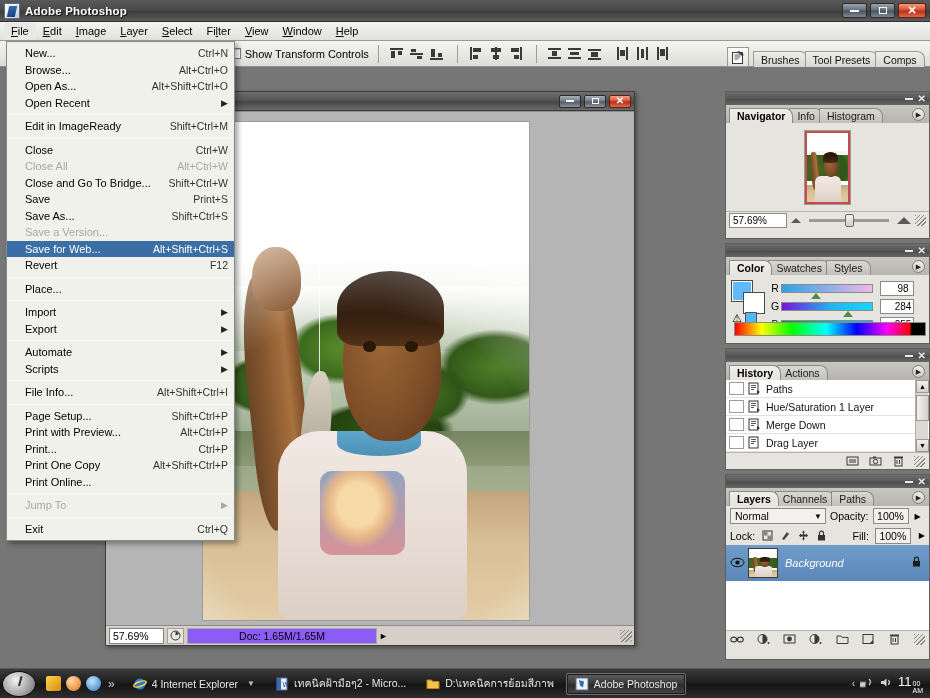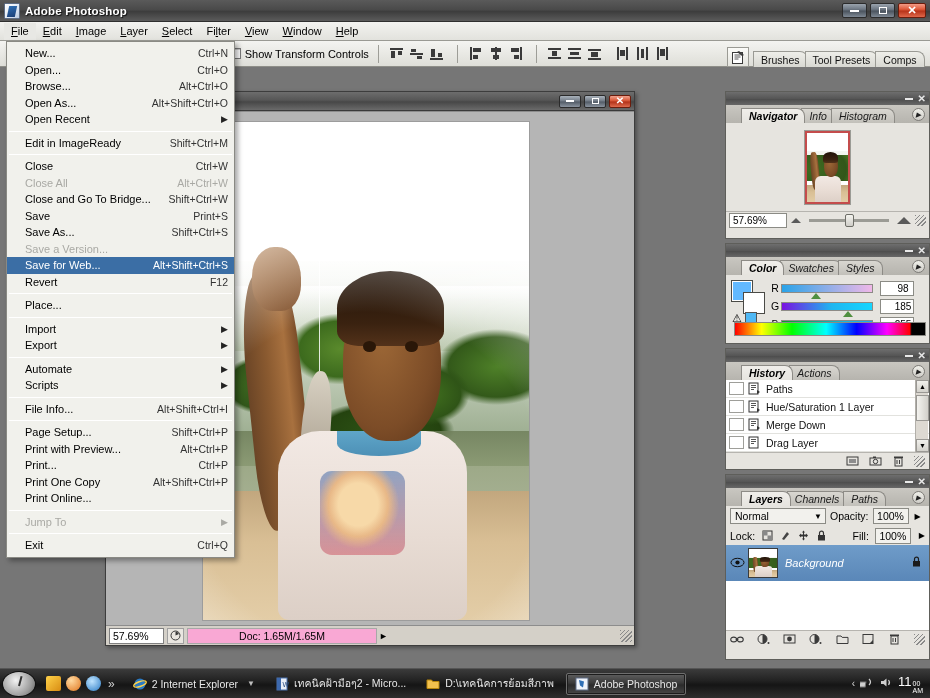--- a/index.html
+++ b/index.html
@@ -130,21 +130,21 @@
   #docstatus .zoomfield {
     width:55px; height:16px; margin-left:3px; background:#fff;
     border:1px solid #808080; display:flex; align-items:center;
     padding-left:3px; font-size:10.5px;
   }
   #docstatus .sbicon {
     width:17px; height:16px; margin-left:3px; border:1px solid #a0a0a0; background:#e9e6e0;
     display:flex;align-items:center;justify-content:center;
   }
   #docstatus .docinfo {
-    flex:0 0 190px; height:16px; margin-left:3px; background:#f9a8d4;
+    flex:0 0 190px; height:16px; margin-left:3px; background:#8b5cf6;
     border:1px solid #a8a8a8; display:flex; align-items:center;
     justify-content:center; font-size:10.5px;
   }
   #docstatus .arrowbtn { margin-left:2px; font-size:9px; }
   #docstatus .grip {
     margin-left:auto; margin-right:2px; width:12px; height:12px;
     background: repeating-linear-gradient(135deg,#8a8a8a 0 1px,transparent 1px 3px);
   }
 
   
@@ -286,21 +286,21 @@
   .palbar {
     height:13px;
     background: linear-gradient(to bottom,#6e6e6e,#565656 50%,#4b4b4b 52%,#676767);
     display:flex; align-items:center; justify-content:flex-end; padding-right:3px; gap:5px;
   }
   .palbar .mn { width:8px; height:2px; background:#e8e8e8; }
   .palbar .cl { color:#e8e8e8; font-size:10px; font-weight:bold; line-height:1; }
   .paltabs {
     height:18px; display:flex; align-items:flex-end;
     background: linear-gradient(to bottom,#c9c7c1,#b6b4ae);
-    padding-left:15px; position:relative;font-style:italic;
+    padding-left:3px; position:relative;
   }
   .ptab {
     height:15px; padding:0 7px; font-size:10.5px; color:#1a1a1a;
     background: linear-gradient(to bottom,#d9d7d1,#c2c0ba);
     border:1px solid #8d8b86; border-bottom:none; border-radius:0 8px 0 0;
     margin-right:-4px; display:flex; align-items:center;
   }
   .ptab.on {
     background: linear-gradient(to bottom,#f0eeea,#e6e4df);
     font-weight:bold; color:#000; z-index:3;
@@ -703,21 +703,21 @@
                 <span class="sl-track r">
                     <i class="sl-knob" style="left:32%"></i>
                   </span>
                 <span class="sl-field">98</span>
               </div>
               <div class="sliderrow">
                 <span class="sl-label">G</span>
                 <span class="sl-track g">
                     <i class="sl-knob" style="left:68%"></i>
                   </span>
-                <span class="sl-field">185</span>
+                <span class="sl-field">284</span>
               </div>
               <div class="sliderrow">
                 <span class="sl-label">B</span>
                 <span class="sl-track b">
                     <i class="sl-knob" style="left:90%"></i>
                   </span>
                 <span class="sl-field">255</span>
               </div>
             </div>
           </div>
@@ -946,24 +946,20 @@
 
     </div>
   </div>
 
   <div id="filemenu">
     <div class="row">
         <span class="lbl">New...</span>
         <span class="acc">Ctrl+N</span>
       </div>
     <div class="row">
-        <span class="lbl">Open...</span>
-        <span class="acc">Ctrl+O</span>
-      </div>
-    <div class="row">
         <span class="lbl">Browse...</span>
         <span class="acc">Alt+Ctrl+O</span>
       </div>
     <div class="row">
         <span class="lbl">Open As...</span>
         <span class="acc">Alt+Shift+Ctrl+O</span>
       </div>
     <div class="row">
         <span class="lbl">Open Recent</span>
         <span class="sub">▶</span>
@@ -1073,21 +1069,21 @@
       <span id="qlchevron">»</span>
     </div>
     <div id="tasks">
       <div class="task">
         <span class="ticon">
           <svg width="14" height="14" viewBox="0 0 14 14">
               <circle cx="7" cy="7" r="5.5" fill="#2a7ac4"></circle>
               <ellipse cx="7" cy="7" rx="6.5" ry="2.4" fill="none" stroke="#ffd24a" stroke-width="1.4" transform="rotate(-20 7 7)"></ellipse>
             </svg>
         </span>
-        <span>2 Internet Explorer</span>
+        <span>4 Internet Explorer</span>
         <span class="tdrop">▼</span>
       </div>
       <div class="task">
         <span class="ticon">
           <svg width="14" height="14" viewBox="0 0 14 14">
               <rect x="2" y="1" width="10" height="12" fill="#e8eef8" stroke="#4a72b0"></rect>
               <rect x="2" y="1" width="4" height="12" fill="#3c68ad"></rect>
               <text x="7.5" y="9.5" font-size="7" fill="#23487f" font-family="Liberation Sans">W</text>
             </svg>
         </span>

